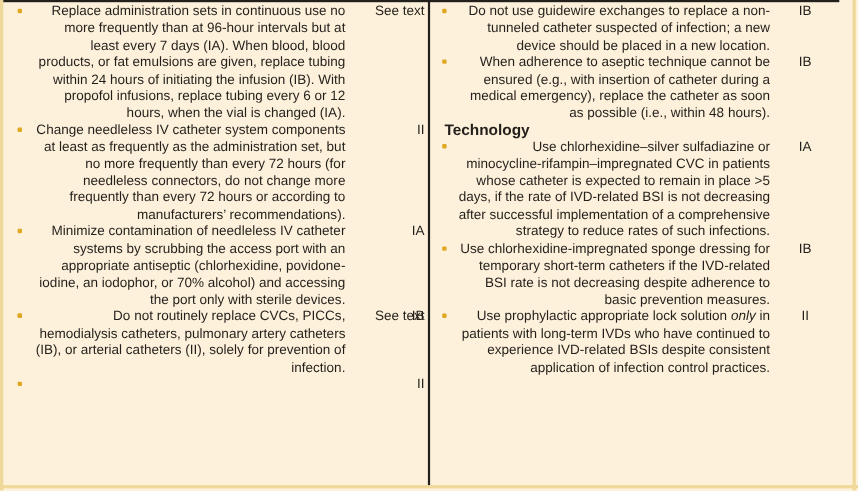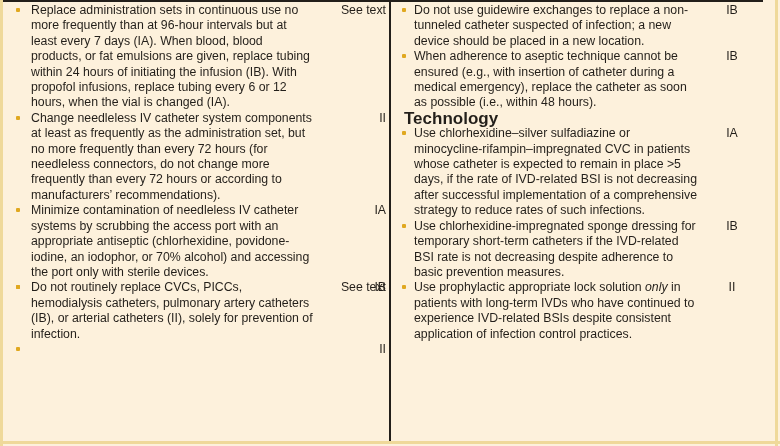--- a/index.html
+++ b/index.html
@@ -14,26 +14,26 @@
   .frame-bottom { position:absolute; left:0; top:441px; width:780px; height:3px; background:#efd99a; }
   .top-rule { position:absolute; left:3px; top:0; width:760px; height:2px; background:#231f1a; }
   .col-divider { position:absolute; left:389px; top:0; width:2px; height:441px; background:#231f1a; }
 
   .col { position:absolute; top:3px; }
   .col-left { left:16px; width:370px; }
   .col-right { left:402px; width:370px; }
 
   .item { position:relative; display:flex; font-size:12.3px; line-height:15.4px; }
   .bullet { position:absolute; left:0; top:5px; width:4px; height:4px; background:#e0a820; border-radius:1px; }
-  .text { margin-left:15px; width:283px; }
+  .text { margin-left:15px; width:283px;text-align:right; }
   .col-right .text { margin-left:12px; width:286px; }
   .rating { position:absolute; top:0; white-space:nowrap; }
   .col-left .rating { left:300px; width:70px; text-align:right; }
   .col-right .rating { left:300px; width:60px; text-align:center; }
-  .heading { font-weight:bold; font-size:17px; line-height:15.4px; margin-left:2px; }
+  .heading { font-weight:bold; font-size:14px; line-height:15.4px; margin-left:2px; }
   em { }
 </style>
 </head>
 <body>
 
 <div class="frame-left"></div>
 <div class="frame-right"></div>
 <div class="frame-bottom"></div>
 <div class="top-rule"></div>
 <div class="col-divider"></div>

